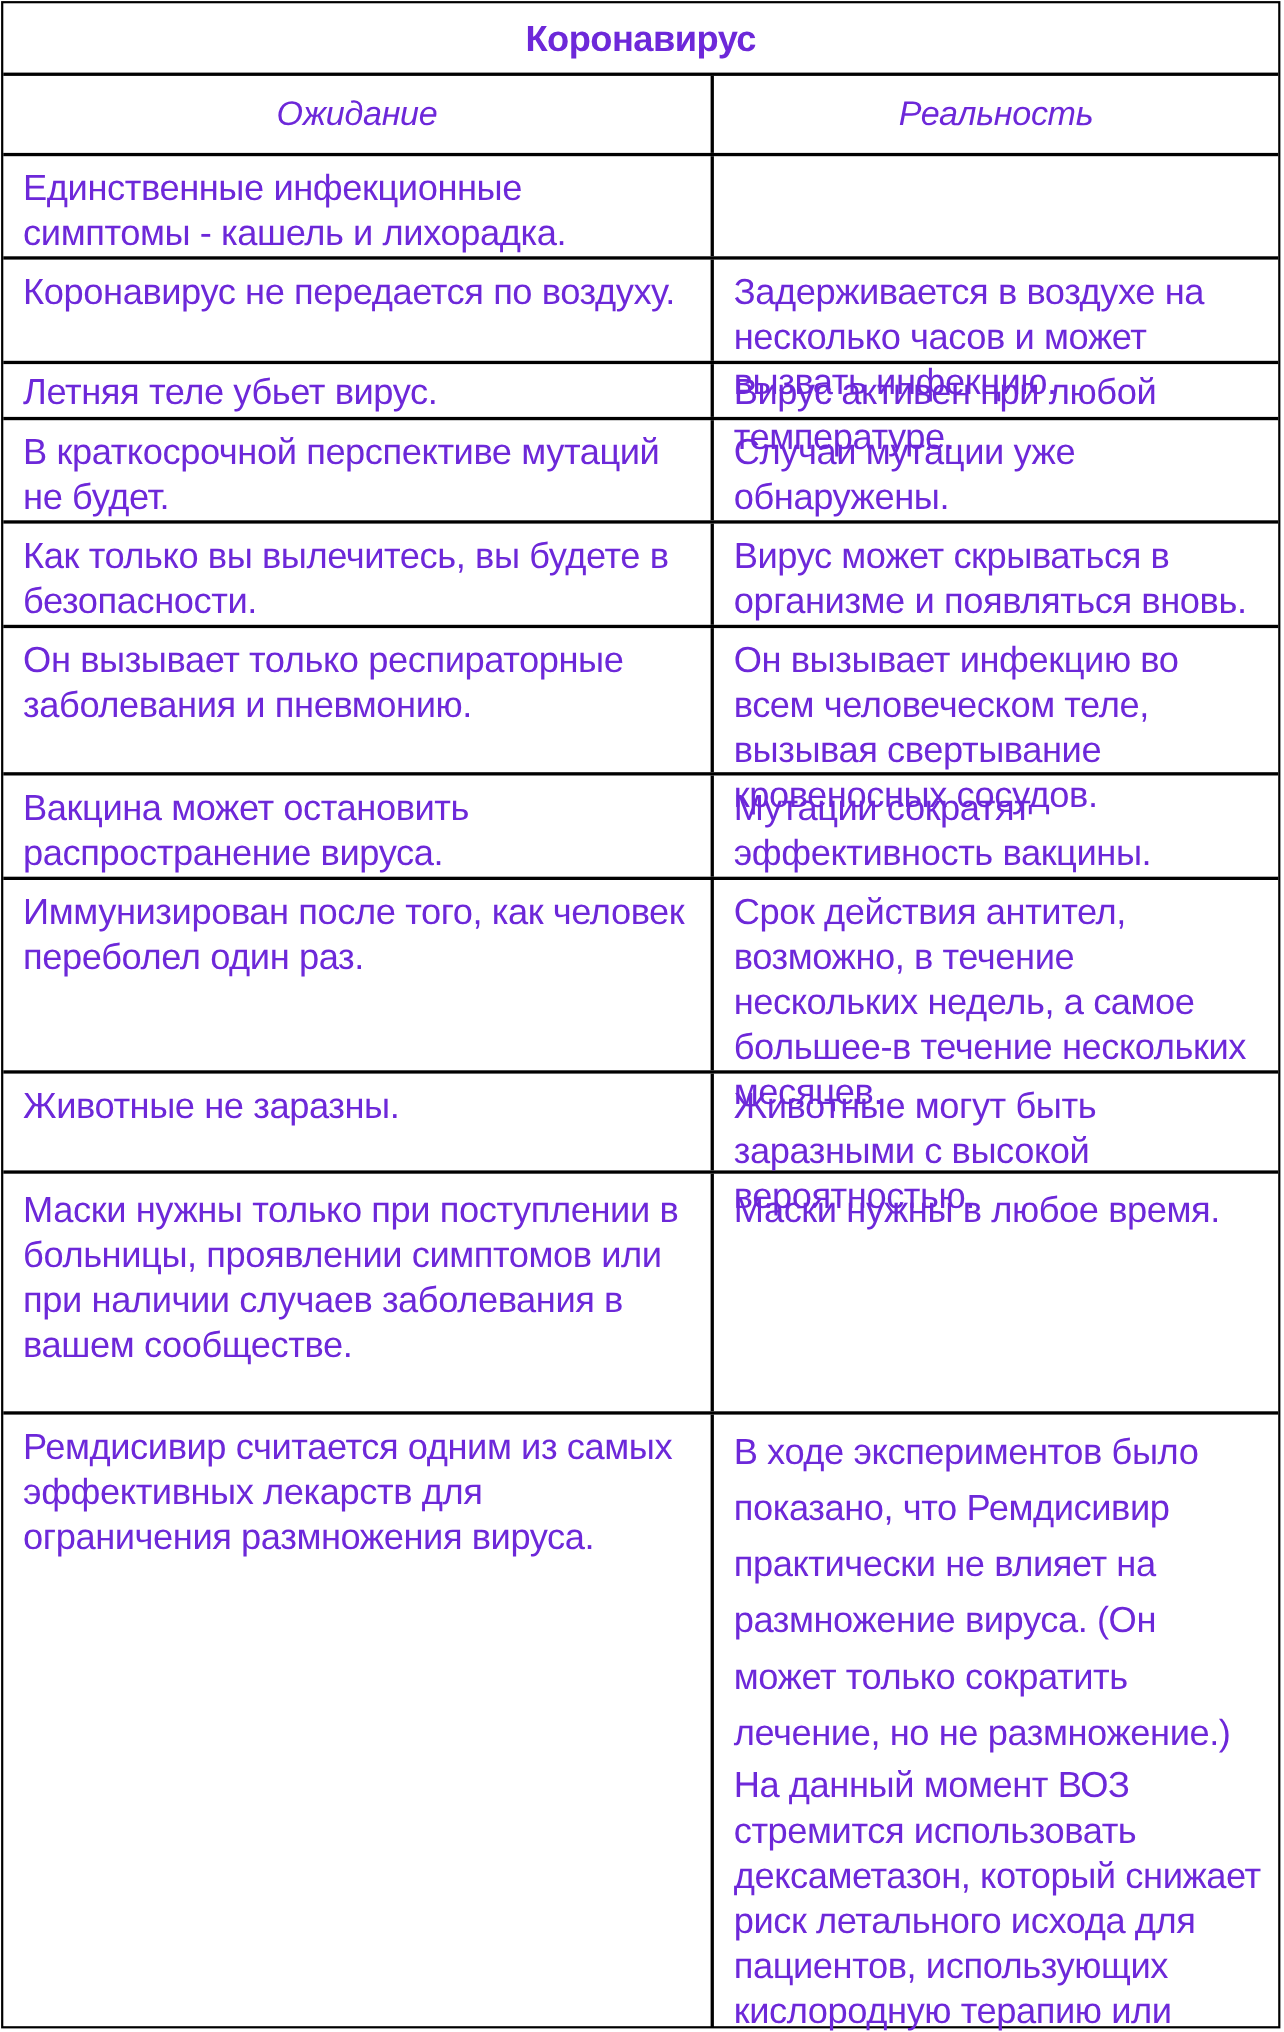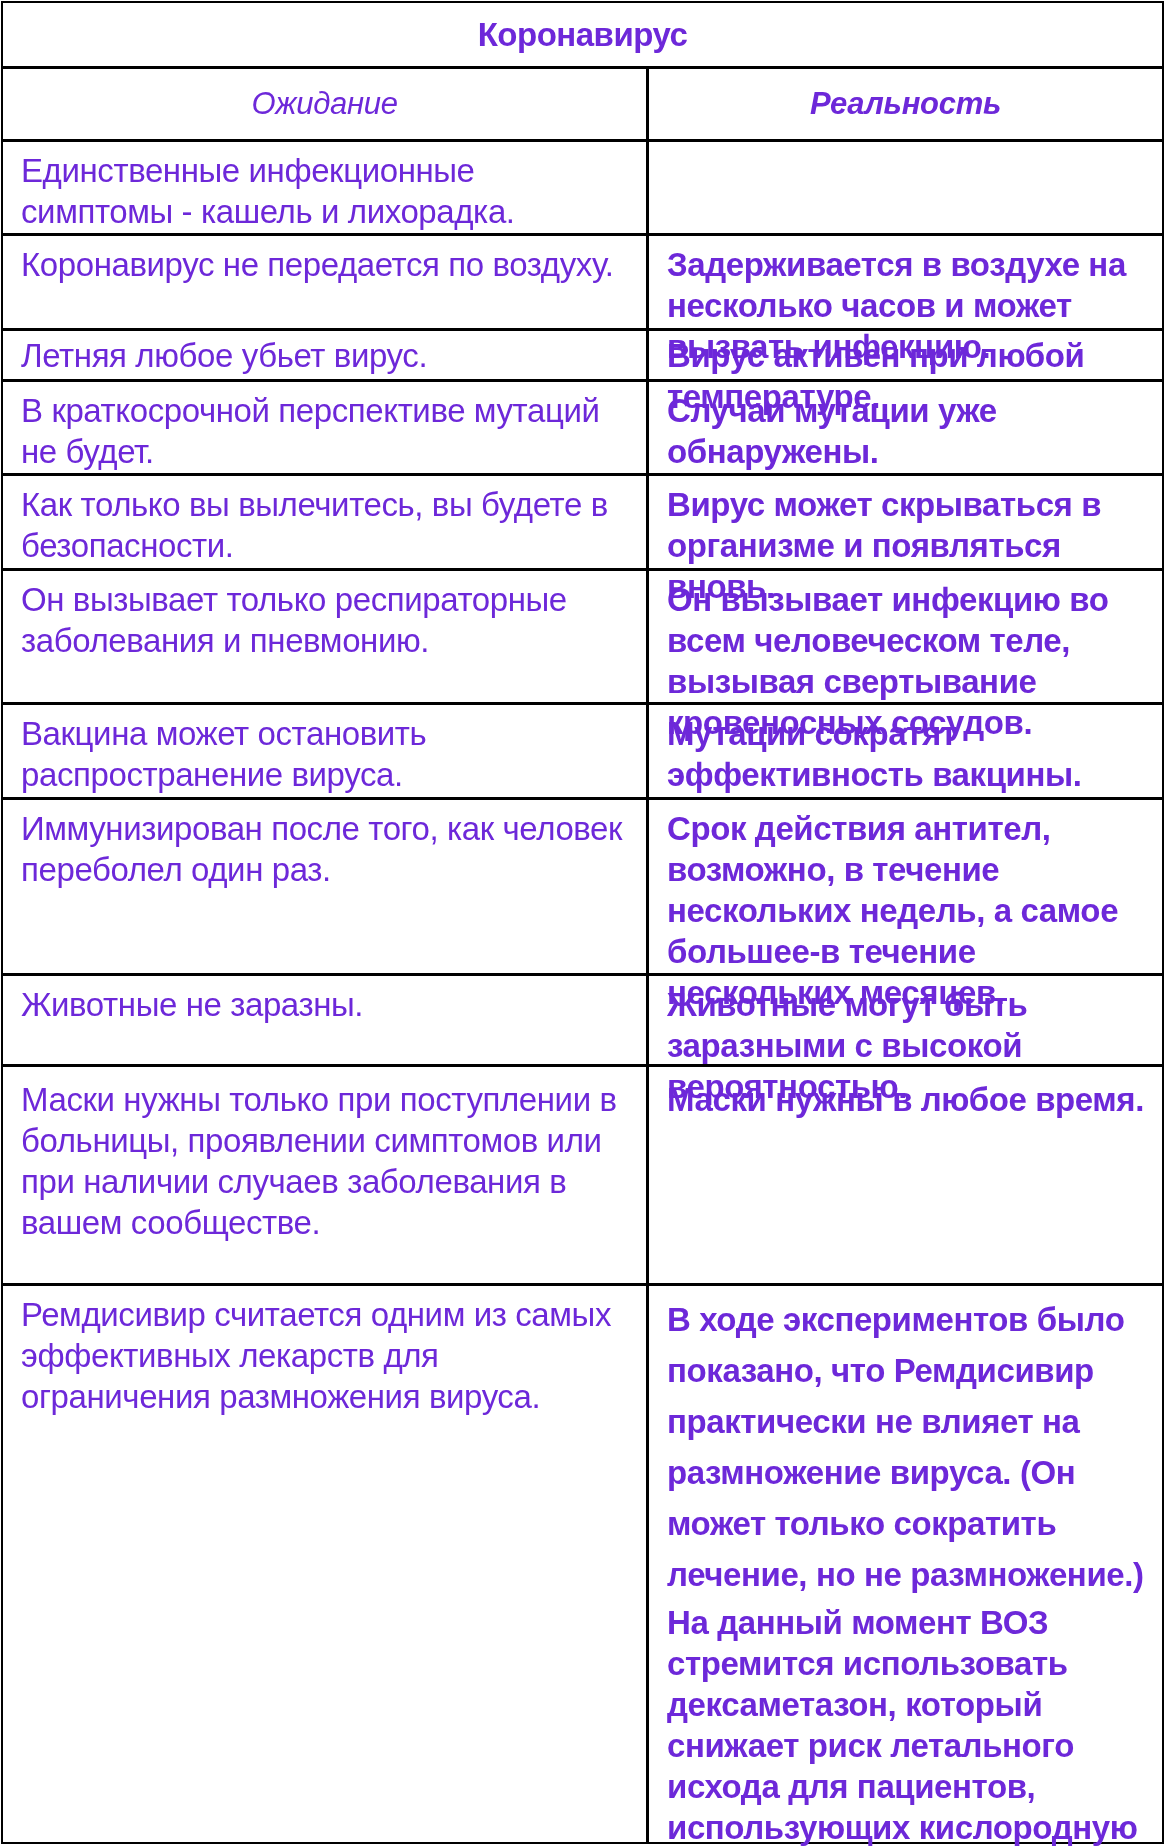--- a/index.html
+++ b/index.html
@@ -17,21 +17,21 @@
   }
   .hdr { display:flex; height:73px; border-bottom:3px solid #000; box-sizing:border-box; }
   .hdr .c {
     display:flex; align-items:center; justify-content:center;
     font-style:italic; font-size:31px; letter-spacing:-0.3px;
   }
   .row { display:flex; border-bottom:3px solid #000; box-sizing:border-box; }
   .row:last-child { border-bottom:none; }
   .c { box-sizing:border-box; }
   .c.left { width:646px; border-right:3px solid #000; }
-  .c.right { flex:1;font-weight:bold; }
+  .c.right { flex:1; }
   .cell {
     padding:8px 14px 6px 18px; font-size:33px; line-height:41px;
     letter-spacing:-0.4px; white-space:normal;
   }
   .cell p { margin:0; }
   .cell p.loose { line-height:51px; }
   .cell p + p { margin-top:2px; }
 </style>
 </head>
 <body>
@@ -54,21 +54,21 @@
     <div class="c left cell">
         <p>Коронавирус не передается по воздуху.</p>
       </div>
     <div class="c right cell">
         <p>Задерживается в воздухе на несколько часов и может вызвать инфекцию.</p>
       </div>
   </div>
 
   <div class="row" style="height:51px">
     <div class="c left cell" style="padding-top:4px">
-        <p>Летняя любое убьет вирус.</p>
+        <p>Летняя теле убьет вирус.</p>
       </div>
     <div class="c right cell" style="padding-top:4px">
         <p>Вирус активен при любой температуре.</p>
       </div>
   </div>
 
   <div class="row" style="height:94px">
     <div class="c left cell">
         <p>В краткосрочной перспективе мутаций не будет.</p>
       </div>

